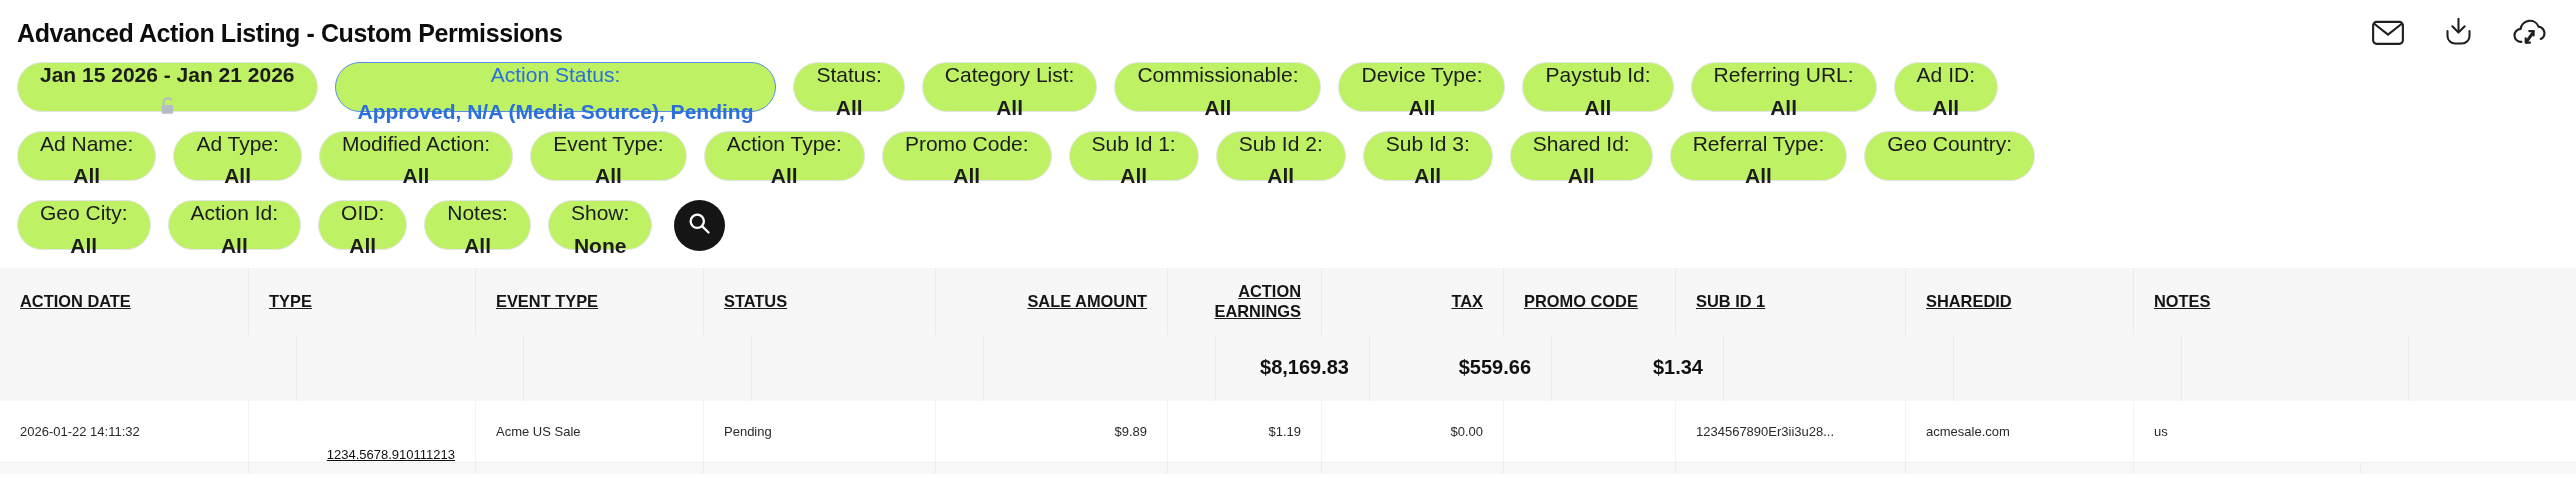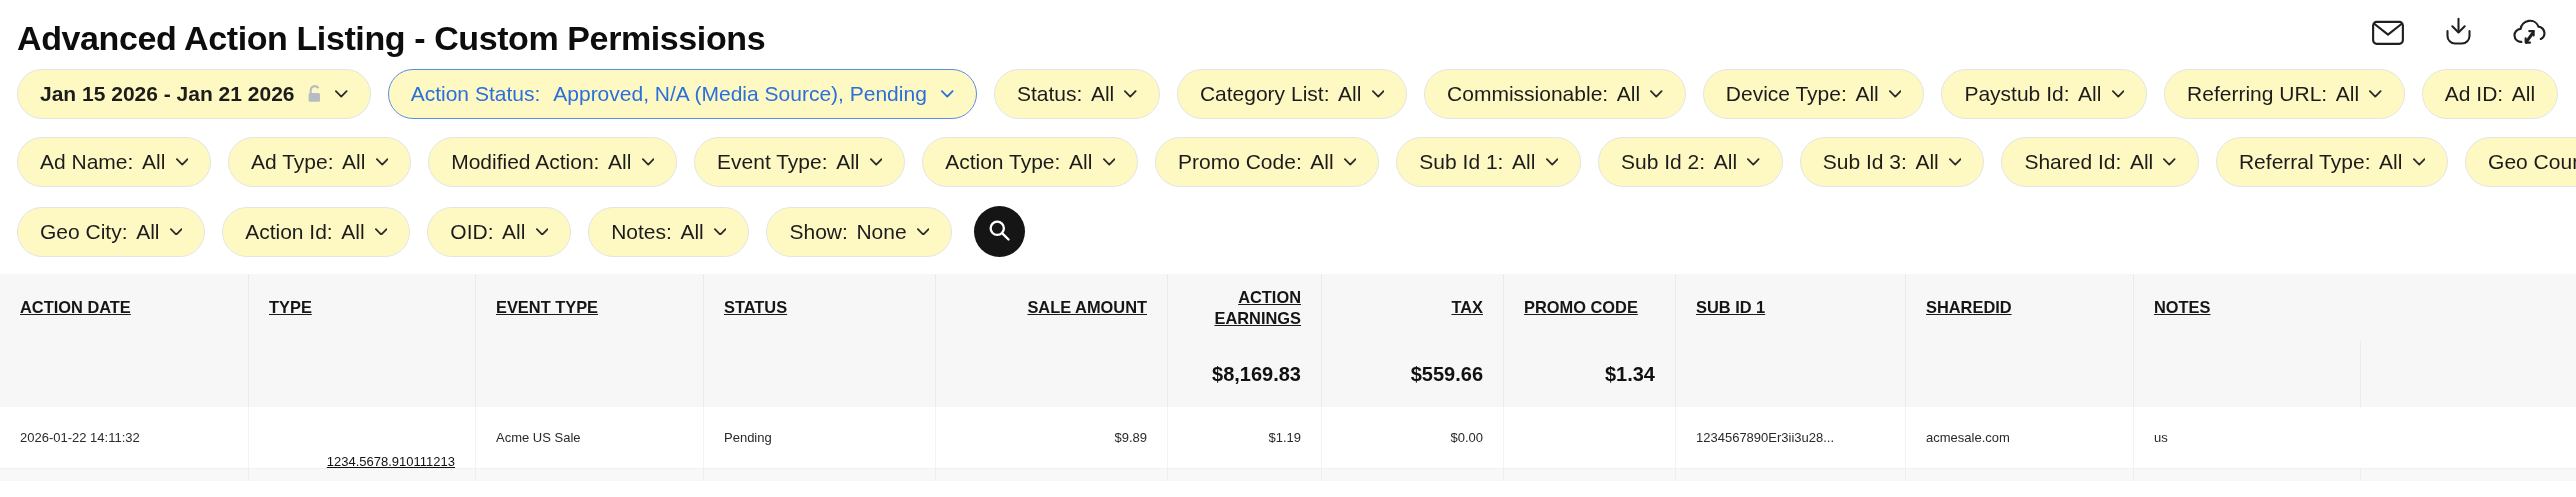--- a/index.html
+++ b/index.html
@@ -2,54 +2,54 @@
 <html style="font-size:12.5px"><head>
 <meta charset="utf-8">
 <style>
   * { margin:0; padding:0; box-sizing:border-box; }
   html,body { width:2576px; height:497px; background:#fff; overflow:hidden;
               font-family:"Liberation Sans", sans-serif; color:#1c1c1c; }
 
   
   .topbar { display:flex; justify-content:space-between; align-items:flex-start;
             padding:12.5px 28px 0 17px; }
-  .page-title { font-size:34px; font-weight:700; color:#0d0d0d; letter-spacing:-0.4px; padding-top:6.2px;}
+  .page-title { font-size:25px; font-weight:700; color:#0d0d0d; letter-spacing:-0.4px; padding-top:6.2px;}
   .top-icons { display:flex; gap:34px; align-items:center; padding-top:4.7px; }
   .icon-btn { background:none; border:none; cursor:pointer; width:37px; height:34px;
               display:flex; align-items:center; justify-content:center; }
   .icon-btn svg { stroke:#1f1f1f; fill:none; stroke-width:3; stroke-linecap:round; stroke-linejoin:round; }
 
   
   .filter-row { display:flex; align-items:center; gap:17px; margin:0 0 0 17px; flex-wrap:nowrap; }
   .row1 { margin-top:11px; } .row2 { margin-top:18.7px; } .row3 { margin-top:18.7px; }
   .chip { display:inline-flex; align-items:center; gap:8.6px; height:50px; padding:0 22px;
-          background:#fef9c3; border:1.6px solid #e4e4e4; border-radius:26.5px; font-size:21px;
+          background:#bef264; border:1.6px solid #e4e4e4; border-radius:26.5px; font-size:21px;
           color:#1c1c1c; cursor:pointer; white-space:nowrap;
-          font-family:"Liberation Sans", sans-serif; }
-  .chip .chip-value { font-weight:400; }
+          font-family:"Liberation Sans", sans-serif;flex-direction:column; }
+  .chip .chip-value { font-weight:700; }
   .chip .chev { margin-left:1.6px; color:#2a2a2a; }
   .chip-active { border-color:#5c8ceb; color:#2a6fdb;gap:13px; }
   .chip-active .chev { color:#2a6fdb; }
   .date-chip { font-weight:700; }
   .lock-icon { display:inline-flex; margin:0 1.6px; }
   .each-wrap { display:contents; }
 
   .search-btn { width:51px; height:51px; border-radius:50%; background:#151515; border:none;
                 cursor:pointer; display:flex; align-items:center; justify-content:center;
                 margin-left:4.7px; flex:0 0 auto; }
 
   
   .table { margin-top:17px; width:2576px; }
   .tr { display:grid;
         grid-template-columns:249px 227px 228px 232px 232px 154px 182px 172px 230px 228px 227px 218px; }
   .th, .td { display:flex; align-items:center; padding:0 20px; min-width:0; overflow:hidden; }
   .head-row  { background:#f7f7f8;text-decoration:underline; }
   .head-row .th { height:67px; font-size:16.4px; font-weight:700; color:#151515; line-height:1.25;
                   border-right:0.8px solid #ebebeb; }
-  .summary-row { background:#f7f7f8; }
+  .summary-row { background:#f7f7f8;padding-left:48px; }
   .summary-row .td { height:66px; font-size:20px; font-weight:700; color:#111;
                      border-right:0.8px solid #ebebeb; }
   .data-row { background:#fff; border-bottom:0.8px solid #f0f0f0; }
   .data-row .td { height:61px; font-size:13px; color:#2a2a2a; border-right:0.8px solid #f3f3f3; }
   .stub-row { background:#f8f8f9; }
   .stub-row .td { height:11.7px; border-right:0.8px solid #eeeeee; }
   .tr > :last-child { border-right:none !important; }
   .al-r { justify-content:flex-end; text-align:right; }
   .cell-link { font-weight:400; text-decoration:underline; color:#111; cursor:pointer;margin-top:47px; }
   .ellip { white-space:nowrap; text-overflow:ellipsis; overflow:hidden; display:block; }

